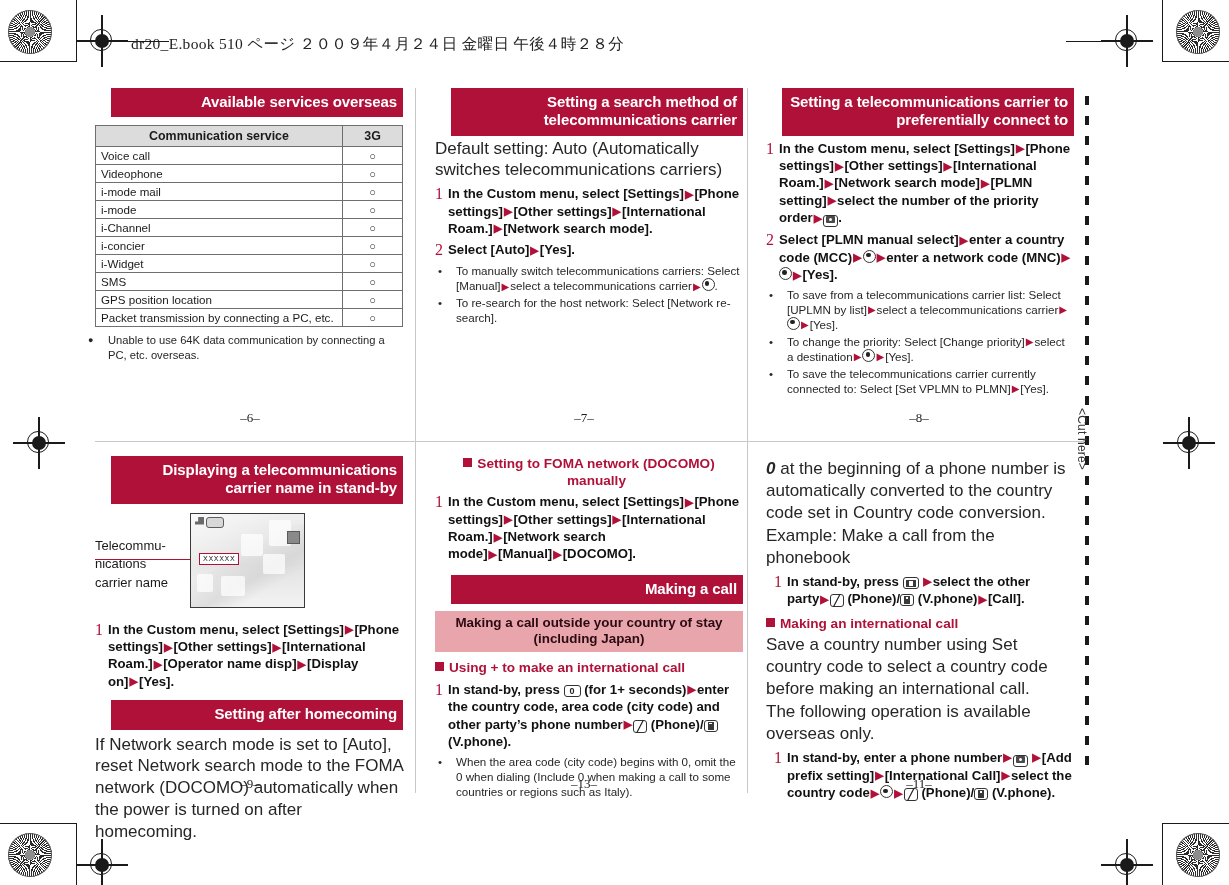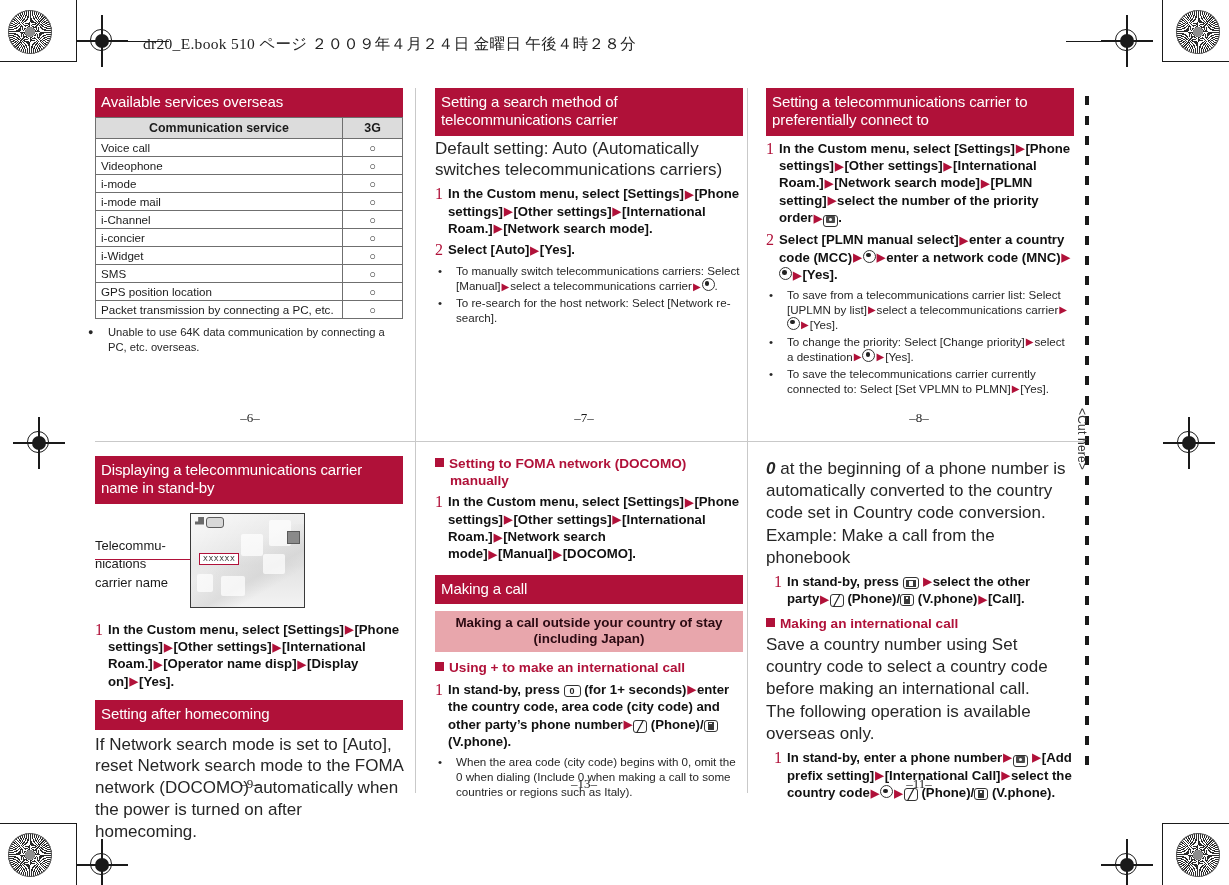--- a/index.html
+++ b/index.html
@@ -69,21 +69,20 @@
   
   .slug {
     position: absolute;
     left: 131px;
     top: 34px;
     font-family: "Liberation Serif", serif;
     font-size: 15.5px;
     color: #232323;
     letter-spacing: .3px;
     white-space: nowrap;
-    margin-left: 12px;
   }
 
   
   .cut-rail {
     position: absolute;
     left: 1085px;
     top: 96px;
     width: 4px;
     height: 670px;
     background: repeating-linear-gradient(
@@ -135,25 +134,26 @@
   .panel.c1 { left: 340px; }
   .panel.c2 { left: 671px; }
   .panel.r0 { top: 0px; }
   .panel.r1 { top: 368px; }
 
   
   .h-red {
     background: #b01139;
     color: #ffffff;
     font-size: 15px;
-    font-weight: normal;
-    text-align: left;
+    font-weight: bold;
+    text-align: right;
     padding: 5px 6px 6px;
     line-height: 1.22;
     letter-spacing: -0.1px;
+    margin-left: 16px;
   }
   .h-pink {
     background: #e8a6ac;
     color: #2b0a12;
     font-size: 13.4px;
     font-weight: bold;
     text-align: center;
     padding: 4px 6px 5px;
     line-height: 1.2;
     margin-top: 7px;
@@ -354,20 +354,21 @@
   .key-vp .bar::after {
     content:"";
     position:absolute; left:1.8px; top:1px;
     width:2.4px;height:1.6px;background:#fff;
   }
 
   
   table.svc {
     border-collapse: collapse;
     width: 100%;
+    margin-top: 8px;
     table-layout: fixed;
   }
   table.svc th, table.svc td {
     border: 1px solid #6f6f6f;
     font-size: 11.6px;
     padding: 2px 5px;
     color: #1a1a1a;
     height: 13px;
   }
   table.svc thead th {
@@ -549,25 +550,25 @@
       <tbody>
         <tr>
             <td class="name">Voice call</td>
             <td class="mark">○</td>
           </tr>
         <tr>
             <td class="name">Videophone</td>
             <td class="mark">○</td>
           </tr>
         <tr>
+            <td class="name">i-mode mail</td>
+            <td class="mark">○</td>
+          </tr>
+        <tr>
             <td class="name">i-mode</td>
-            <td class="mark">○</td>
-          </tr>
-        <tr>
-            <td class="name">i-mode mail</td>
             <td class="mark">○</td>
           </tr>
         <tr>
             <td class="name">i-Channel</td>
             <td class="mark">○</td>
           </tr>
         <tr>
             <td class="name">i-concier</td>
             <td class="mark">○</td>
           </tr>
@@ -658,21 +659,21 @@
     <div class="step">
       <span class="num">1</span>
       <span class="txt"><span>In the Custom menu, select [Settings]</span><span class="arw">▶</span><span>[Phone settings]</span><span class="arw">▶</span><span>[Other settings]</span><span class="arw">▶</span><span>[International Roam.]</span><span class="arw">▶</span><span>[Operator name disp]</span><span class="arw">▶</span><span>[Display on]</span><span class="arw">▶</span><span>[Yes].</span></span>
     </div>
 
     <div class="h-red" style="margin-top:10px;">Setting after homecoming</div>
     <div class="note">If Network search mode is set to [Auto], reset Network search mode to the FOMA network (DOCOMO) automatically when the power is turned on after homecoming.</div>
   </section>
 
   <section class="panel c1 r1">
-    <div class="h-square" style="margin-top:0;"><span class="sq"></span><span>Setting to FOMA network (DOCOMO) manually</span></div>
+    <div class="h-square" style="margin-top:0;text-align:center;"><span class="sq"></span><span>Setting to FOMA network (DOCOMO) manually</span></div>
 
     <div class="step">
       <span class="num">1</span>
       <span class="txt"><span>In the Custom menu, select [Settings]</span><span class="arw">▶</span><span>[Phone settings]</span><span class="arw">▶</span><span>[Other settings]</span><span class="arw">▶</span><span>[International Roam.]</span><span class="arw">▶</span><span>[Network search mode]</span><span class="arw">▶</span><span>[Manual]</span><span class="arw">▶</span><span>[DOCOMO].</span></span>
     </div>
 
     <div class="h-red" style="margin-top:12px;">Making a call</div>
     <div class="h-pink">Making a call outside your country of stay (including Japan)</div>
 
     <div class="h-square"><span class="sq"></span><span>Using + to make an international call</span></div>

